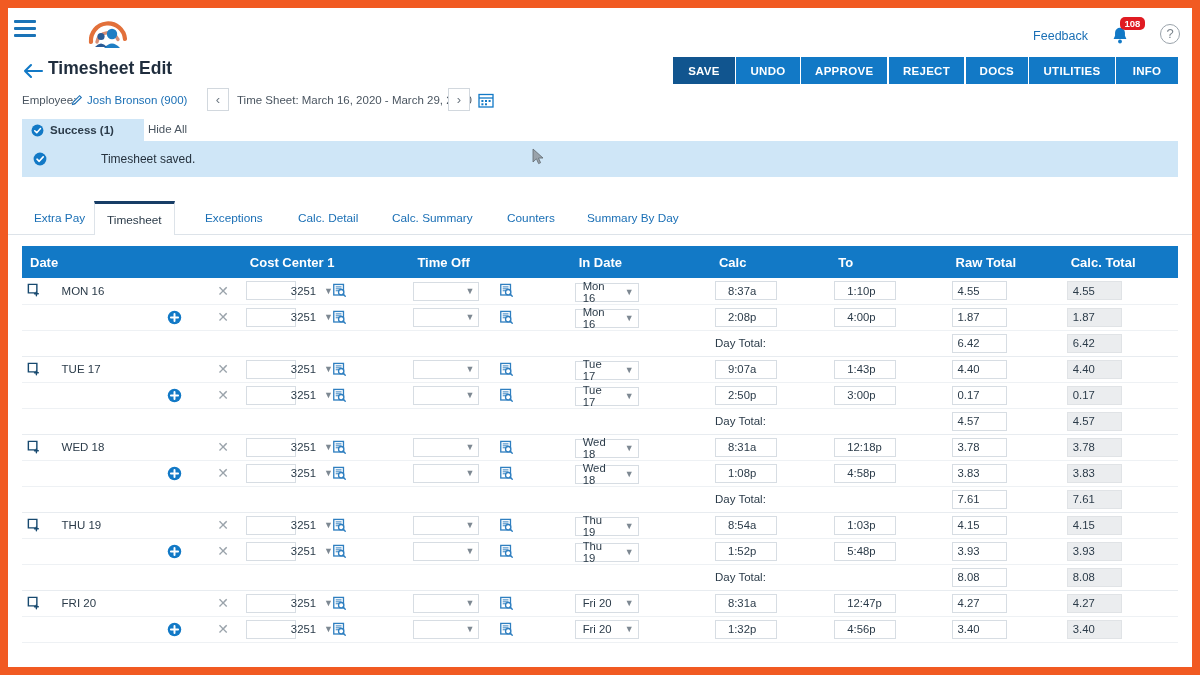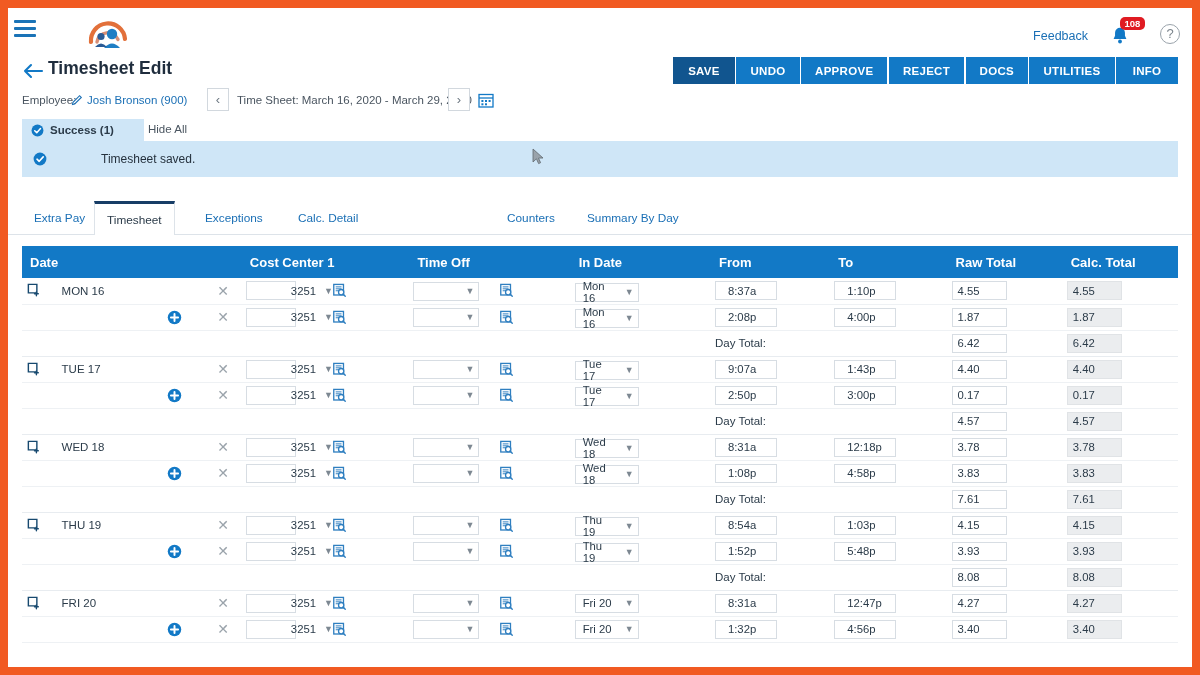--- a/index.html
+++ b/index.html
@@ -302,20 +302,21 @@
 
   <svg class="cursor" viewBox="0 0 14 18">
     <path d="M1 1 L1 14 L4.4 10.8 L6.6 15.6 L8.6 14.7 L6.5 10.1 L11 10 Z" fill="#9aa3ab" stroke="#60686f" stroke-width=".8"></path>
   </svg>
 
   <div class="tabs">
     <div class="tab" style="left:14px;">Extra Pay</div>
     <div class="tab active" style="left:86px;">Timesheet</div>
     <div class="tab" style="left:185px;">Exceptions</div>
     <div class="tab" style="left:278px;">Calc. Detail</div>
+    <div class="tab" style="left:372px;">Calc. Summary</div>
     <div class="tab" style="left:487px;">Counters</div>
     <div class="tab" style="left:567px;">Summary By Day</div>
   </div>
 
   <div class="tablewrap">
     <table class="ts">
       <colgroup>
         <col class="col-copy">
           <col class="col-date">
           <col class="col-plus">
@@ -330,21 +331,21 @@
           <col class="col-raw">
           <col class="col-calc">
       </colgroup>
       <thead>
         <tr>
           <th colspan="2">Date</th>
           <th colspan="2"></th>
           <th colspan="2">Cost Center 1</th>
           <th colspan="2">Time Off</th>
           <th>In Date</th>
-          <th>From</th>
+          <th>Calc</th>
           <th>To</th>
           <th>Raw Total</th>
           <th>Calc. Total</th>
         </tr>
       </thead>
       <tbody id="tbody">
           <tr class="entry">
       <td><svg viewBox="0 0 18 18" width="17" height="17" class="ico">
   <path d="M2.5 2.5 h9 v9 h-9 z" fill="none" stroke="#17496f" stroke-width="1.5"></path>
   <path d="M11 10.5 v4 M9 12.5 h4" stroke="#17496f" stroke-width="1.5" stroke-linecap="round"></path>

